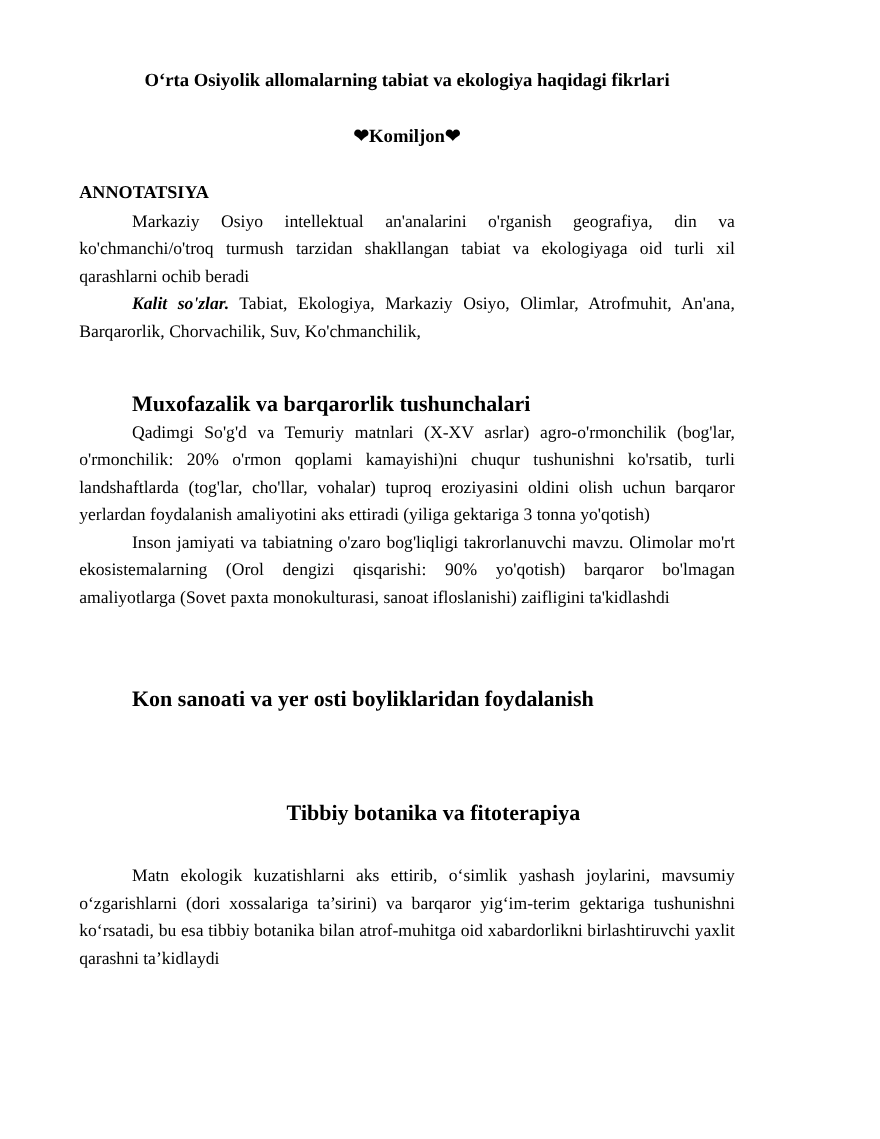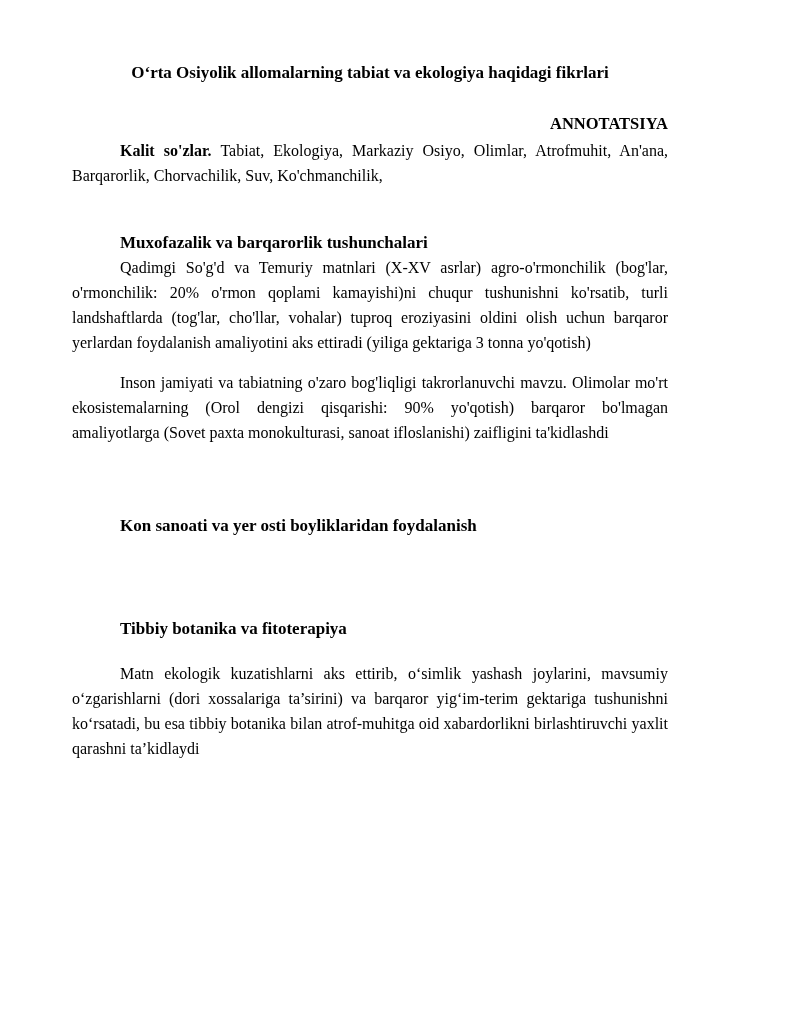--- a/index.html
+++ b/index.html
@@ -28,54 +28,55 @@
   p.author-line {
     font-size: 17px;
     font-weight: bold;
     text-align: center;
     margin: 0 0 26px 0;
     line-height: 25px;
   }
   h2.annotation-heading {
     font-size: 16.5px;
     font-weight: bold;
-    text-align: right;
+    text-align: left;
     margin: 0 0 2px 0;
     line-height: 25px;
   }
   p.body-p {
     margin: 0;
     text-align: justify;
     text-indent: 48px;
   }
   p.body-p.spaced {
-    margin-top: 15px;
   }
   h3.section-heading {
-    font-size: 17px;
+    font-size: 20px;
     font-weight: bold;
     margin: 0 0 0 48px;
     line-height: 25px;
   }
   section.sec-0 { margin-top: 42px; }
   section.sec-1 { margin-top: 68px; }
   section.sec-2 { margin-top: 78px; }
-  section.sec-2 h3.section-heading { margin-bottom: 20px; }
-  strong.kw-label { font-weight: bold; }
+  section.sec-2 h3.section-heading { margin-bottom: 32px; text-align: center; }
+  strong.kw-label { font-weight: bold; font-style: italic; }
 </style>
 </head>
 <body>
 
 <div class="page">
 
   <h1 class="doc-title">O‘rta Osiyolik allomalarning tabiat va ekologiya haqidagi fikrlari</h1>
 
+  <p class="author-line">❤Komiljon❤</p>
 
   <h2 class="annotation-heading">ANNOTATSIYA</h2>
 
+  <p class="body-p">Markaziy Osiyo intellektual an'analarini o'rganish geografiya, din va ko'chmanchi/o'troq turmush tarzidan shakllangan tabiat va ekologiyaga oid turli xil qarashlarni ochib beradi</p>
 
   <p class="body-p"><strong class="kw-label">Kalit so'zlar.</strong> <span>Tabiat, Ekologiya, Markaziy Osiyo, Olimlar, Atrofmuhit, An'ana, Barqarorlik, Chorvachilik, Suv, Ko'chmanchilik,</span></p>
 
   <section class="sec sec-0">
     <h3 class="section-heading">Muxofazalik va barqarorlik tushunchalari</h3>
     <p class="body-p">Qadimgi So'g'd va Temuriy matnlari (X-XV asrlar) agro-o'rmonchilik (bog'lar, o'rmonchilik: 20% o'rmon qoplami kamayishi)ni chuqur tushunishni ko'rsatib, turli landshaftlarda (tog'lar, cho'llar, vohalar) tuproq eroziyasini oldini olish uchun barqaror yerlardan foydalanish amaliyotini aks ettiradi (yiliga gektariga 3 tonna yo'qotish)</p>
     <p class="body-p spaced">Inson jamiyati va tabiatning o'zaro bog'liqligi takrorlanuvchi mavzu.  Olimolar mo'rt ekosistemalarning (Orol dengizi qisqarishi: 90% yo'qotish) barqaror bo'lmagan amaliyotlarga (Sovet paxta monokulturasi, sanoat ifloslanishi) zaifligini ta'kidlashdi</p>
   </section>
 
   <section class="sec sec-1">

